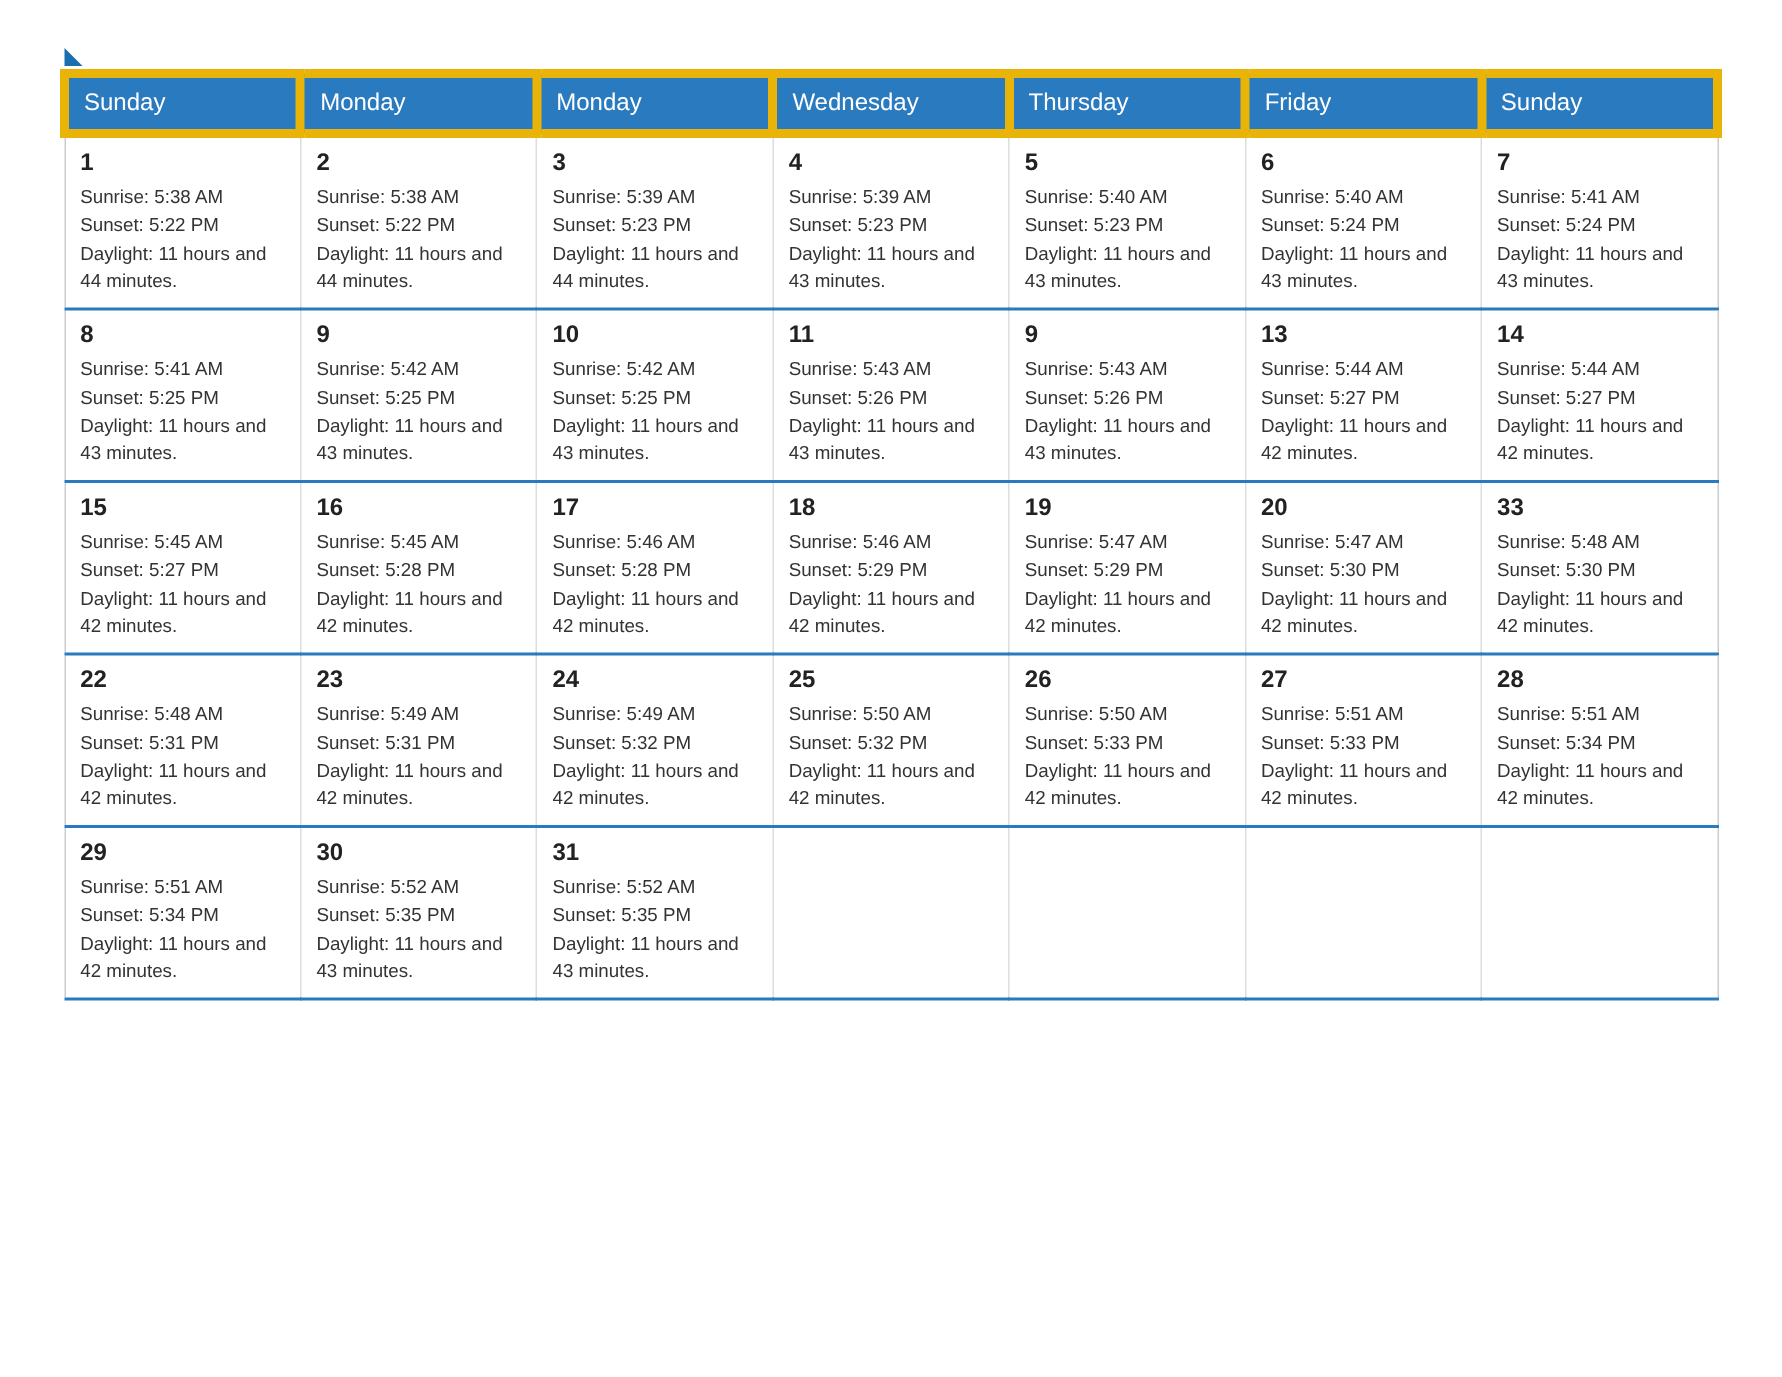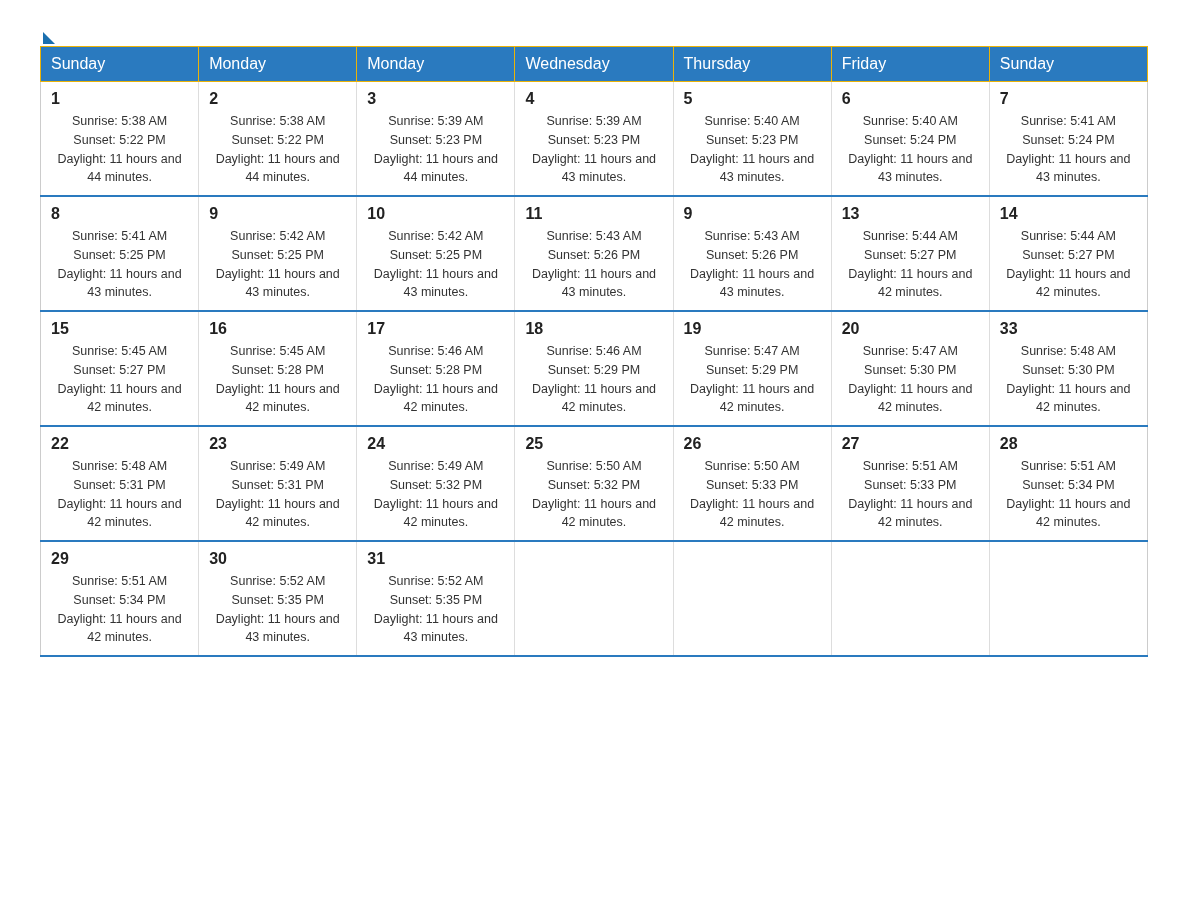--- a/index.html
+++ b/index.html
@@ -67,21 +67,21 @@
       border-collapse: collapse;
       table-layout: fixed;
     }
     thead tr th {
       background: #2a7abf;
       color: #fff;
       padding: 8px 10px;
       text-align: left;
       font-size: 16px;
       font-weight: normal;
-      border: 1px solid #eab308;
+      border: 6px solid #eab308;
     }
     tbody tr {
       border-bottom: 2px solid #2a7abf;
     }
     tbody tr td {
       vertical-align: top;
       padding: 8px 10px;
       font-size: 13px;
       color: #333;
       border-left: 1px solid #ddd;
@@ -98,21 +98,20 @@
       font-size: 16px;
       font-weight: bold;
       color: #222;
       display: block;
       margin-bottom: 4px;
     }
     .day-info {
       font-size: 12.5px;
       line-height: 1.5;
       color: #333;
-      text-align: center;
     }
     .empty-cell {
       background: #fff;
     }
   </style>
 </head>
 <body>
 
 <div class="header-row">
   <div class="logo-wrapper">

